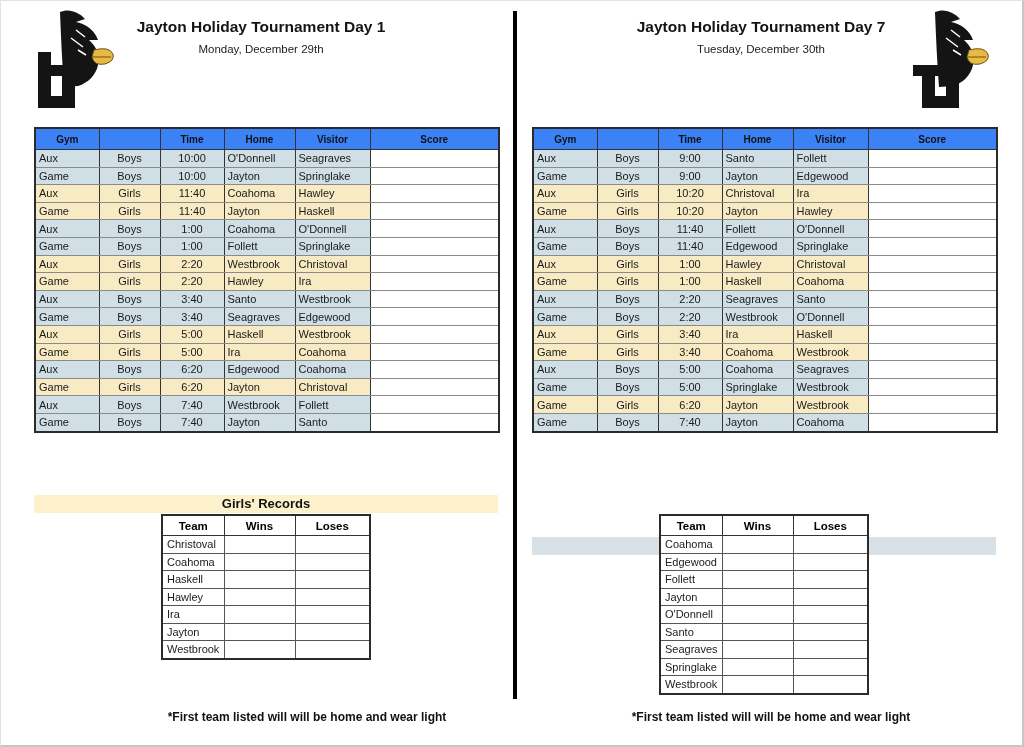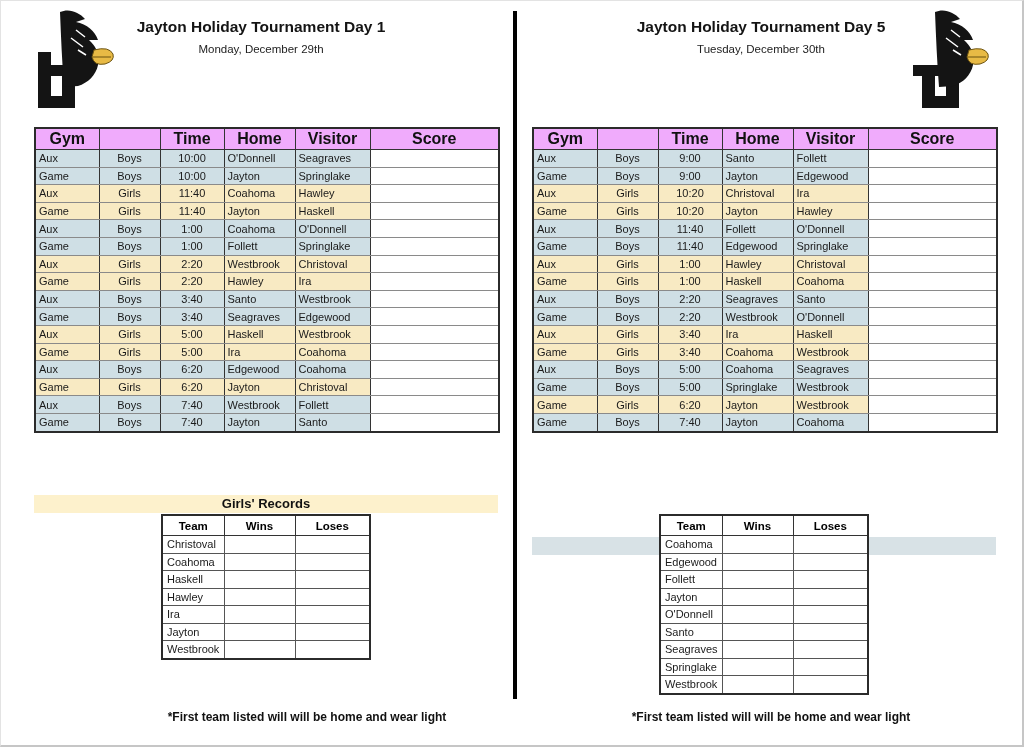--- a/index.html
+++ b/index.html
@@ -25,22 +25,22 @@
 
   .schedule{top:126px;width:464px;border:2px solid #2b2b2b;}
   #page0 .schedule{left:33px;}
   #page1 .schedule{left:15px;}
   .schedule col:nth-child(1){width:64px}
   .schedule col:nth-child(2){width:61px}
   .schedule col:nth-child(3){width:64px}
   .schedule col:nth-child(4){width:71px}
   .schedule col:nth-child(5){width:75px}
   .schedule col:nth-child(6){width:129px}
-  .schedule th{height:18px;font-size:16px;font-weight:bold;text-align:center;
-               border:1px solid #333;background:#f0abfc;color:#111;}
+  .schedule th{height:18px;font-size:10px;font-weight:bold;text-align:center;
+               border:1px solid #333;background:#3b82f6;color:#111;}
   .schedule td{height:16.6px;line-height:16px;font-size:11px;color:#1a1a1a;
                border-top:1px solid #8a8a8a;border-bottom:1px solid #8a8a8a;
                border-left:1px solid #333;border-right:1px solid #333;padding:0 0 0 3px;}
   .schedule td.c1,.schedule td.c2{text-align:center;padding:0;}
   tr.girls td:not(.c5){background:var(--girls-row);}
   tr.boys  td:not(.c5){background:var(--boys-row);}
   td.c5{background:#fff;}
 
   .band{position:absolute;top:494px;width:464px;height:18px;line-height:18px;
         text-align:center;font-weight:bold;font-size:13px;color:#111;}
@@ -298,21 +298,21 @@
         <path d="M7 42h13v46H7z M7 86h37v12H7z M20 55h33v11H20z M31 55h13v43H31z" fill="#141414"></path>
       </g>
       <g>
         <path d="M29 2C38 -2 48 2 54 9L45 12C56 14 64 21 67 30L58 30C66 37 69 46 67 55C65 65 57 73 47 76L33 77C31 52 30 27 29 2Z" fill="#141414"></path>
         <path d="M45 20l9 7M40 28l12 9M47 40l8 5" stroke="#fff" stroke-width="1.5" fill="none"></path>
         <path d="M63 40Q78 36 82 44Q84 51 74 54Q63 56 61 47Z" fill="#e8ba45" stroke="#6b5210" stroke-width="1"></path>
         <path d="M62 47L80 47" stroke="#6b5210" stroke-width="1"></path>
       </g>
     </svg>
     <div class="titles">
-      <div class="title">Jayton Holiday Tournament Day 5</div>
+      <div class="title">Jayton Holiday Tournament Day 7</div>
       <div class="subtitle">Tuesday, December 30th</div>
     </div>
 
     <table class="schedule">
       <colgroup>
           <col>
           <col>
           <col>
           <col>
           <col>

